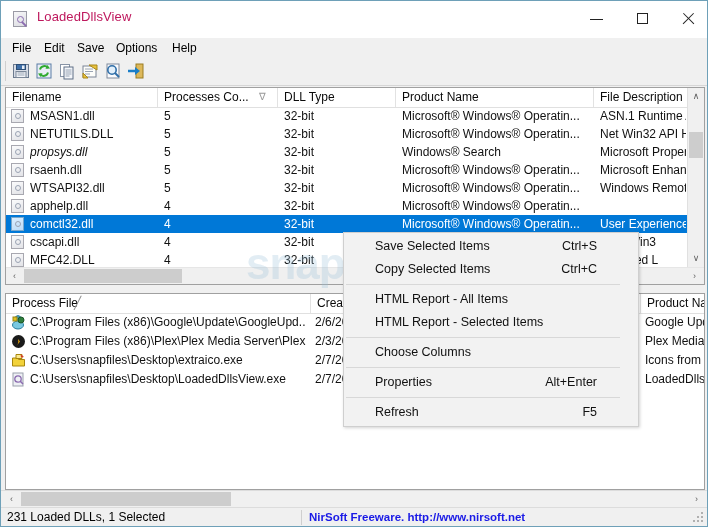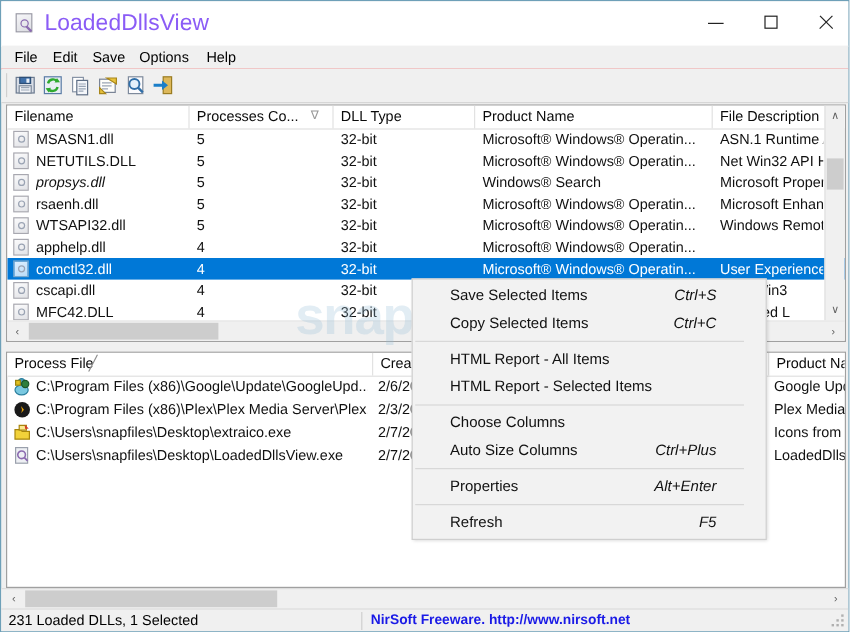--- a/index.html
+++ b/index.html
@@ -56,22 +56,22 @@
     position: absolute;
     right: -1px; bottom: 1px;
     width: 6px; height: 2px;
     background: #8b6bb0;
     transform: rotate(45deg);
     transform-origin: center;
   }
   .title-text {
     position: absolute;
     left: 36px; top: 8px;
-    font-size: 19px;
-    color: #8b5cf6;
+    font-size: 13px;
+    color: #be185d;
     letter-spacing: 0.1px;
   }
   .win-btn {
     position: absolute;
     top: 0;
     width: 46px; height: 36px;
     background: transparent;
     border: 0;
     padding: 0;
     cursor: default;
@@ -389,21 +389,20 @@
     color: #111;
     padding-left: 31px;
     cursor: default;
     white-space: nowrap;
   }
   .ctx-accel {
     position: absolute;
     right: 25px; top: 0;
     font-size: 12.5px;
     color: #111;
-    font-style: italic;
   }
   .ctx-sep {
     height: 1px;
     margin: 3px 2px 3px 2px;
     background: #d8d8d8;
   }
 
   
   .watermark {
     position: absolute;
@@ -704,24 +703,20 @@
     </div>
     <div class="ctx-item">
       <span>HTML Report - Selected Items</span>
     </div>
 
     <div class="ctx-sep"></div>
 
     <div class="ctx-item">
       <span>Choose Columns</span>
     </div>
-    <div class="ctx-item">
-      <span>Auto Size Columns</span>
-      <span class="ctx-accel">Ctrl+Plus</span>
-    </div>
 
     <div class="ctx-sep"></div>
 
     <div class="ctx-item">
       <span>Properties</span>
       <span class="ctx-accel">Alt+Enter</span>
     </div>
 
     <div class="ctx-sep"></div>
 

